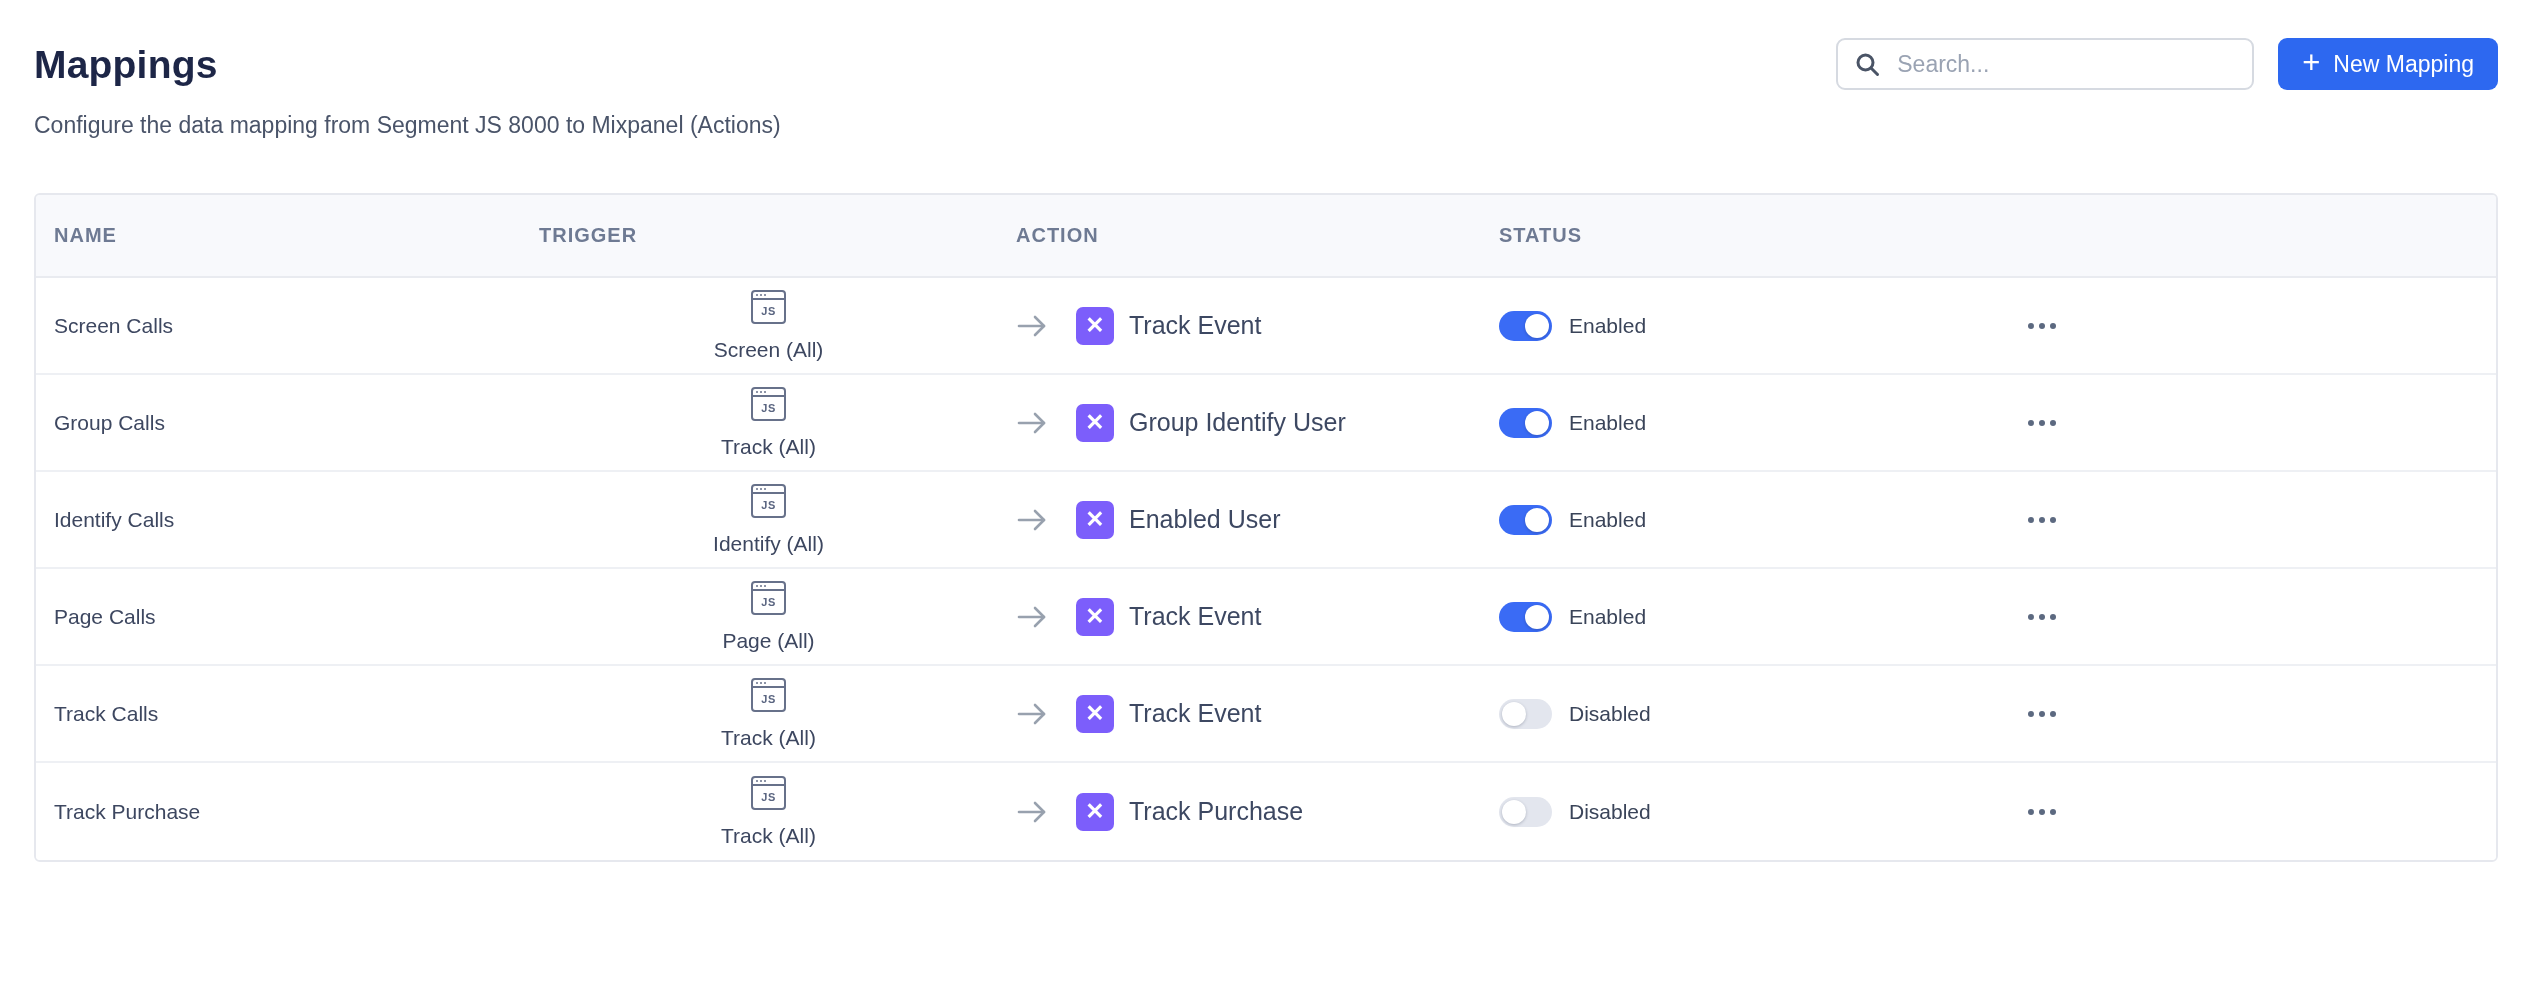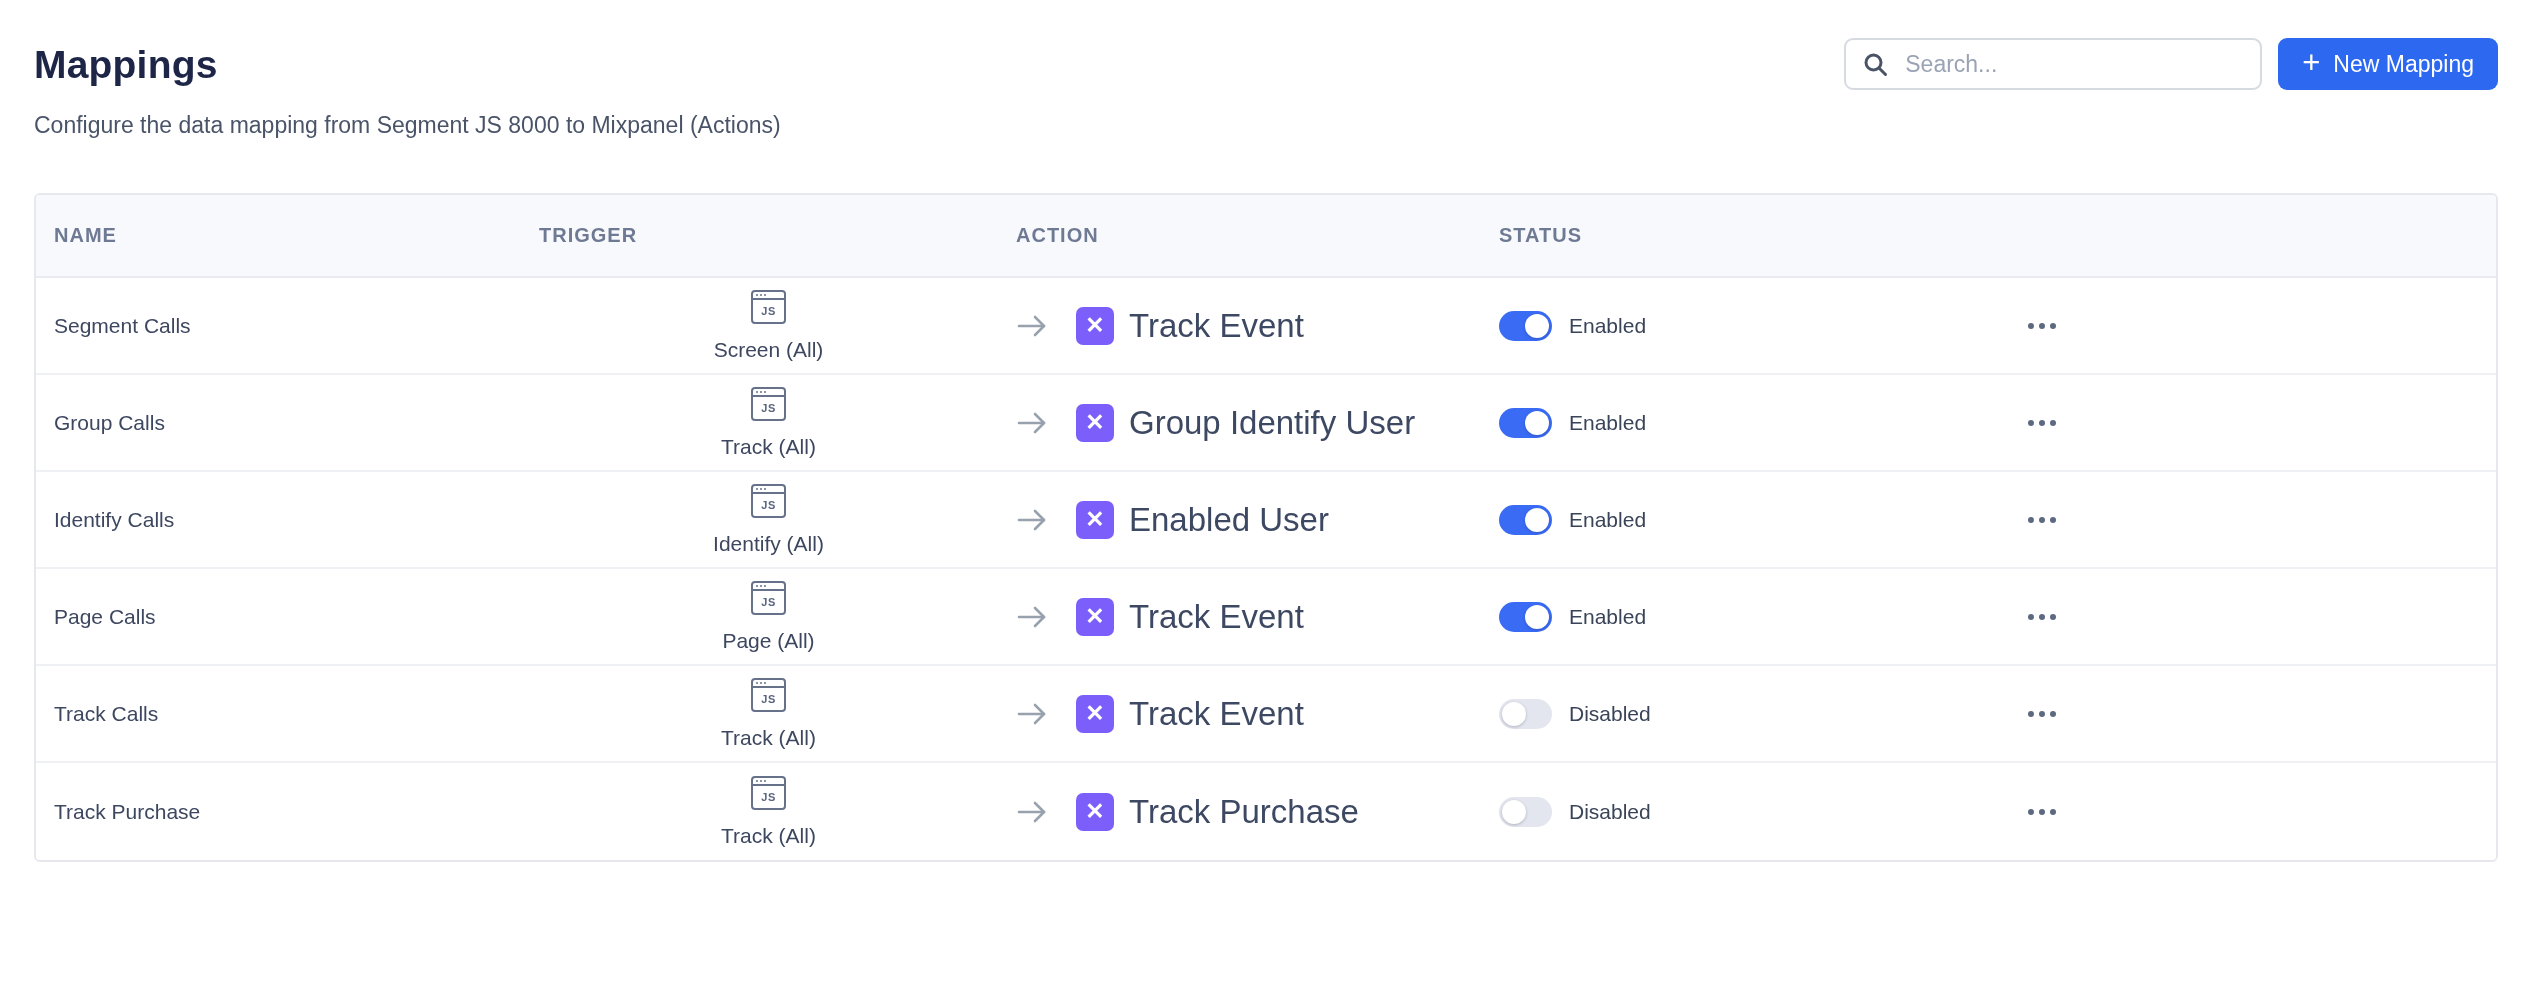--- a/index.html
+++ b/index.html
@@ -12,21 +12,21 @@
   html,body{margin:0;padding:0;}
   body{
     width:2532px;height:1004px;background:#ffffff;
     font-family:"Liberation Sans",sans-serif;
     -webkit-font-smoothing:antialiased;overflow:hidden;
   }
   .page{padding:38px 34px 0;}
   .header{display:flex;justify-content:space-between;align-items:flex-start;}
   .page-title{margin:6px 0 0;font-size:39px;line-height:42px;font-weight:700;color:#1d2647;letter-spacing:.2px;}
   .subtitle{margin-top:26px;font-size:23px;color:#4a5469;}
-  .controls{display:flex;align-items:center;gap:16px;}
+  .controls{display:flex;align-items:center;gap:24px;}
   .search-box{
     width:418px;height:52px;border:2px solid #d6dae1;border-radius:9px;
     display:flex;align-items:center;gap:14px;padding:0 16px;background:#fff;
   }
   .search-box svg{flex:0 0 auto;display:block;}
   .search-box input{
     border:none;outline:none;background:transparent;width:100%;
     font-size:23px;color:#333b4d;font-family:"Liberation Sans",sans-serif;
   }
   .search-box input::placeholder{color:#9aa3b3;}
@@ -45,21 +45,21 @@
     align-items:center;
   }
   .thead{height:83px;background:#f8f9fc;border-bottom:2px solid #e9ebf0;}
   .th{padding-left:18px;font-size:20px;font-weight:600;color:#6e7a93;letter-spacing:1px;}
   .row{height:97px;background:#fff;border-bottom:2px solid #eef0f4;}
   .row:last-child{border-bottom:none;}
   .cell{padding-left:18px;display:flex;align-items:center;min-width:0;}
   .name-cell{font-size:21px;color:#3d4760;}
   .trigger-cell{gap:14px;font-size:21px;color:#3d4760;flex-direction:column;}
   .action-cell{gap:0;}
-  .action-text{font-size:33px;color:#3d4862;}
+  .action-text{font-size:25px;color:#3d4862;}
   .status-cell{gap:17px;font-size:21px;color:#3a4459;}
   
   .js-icon{
     width:35px;height:34px;border:2px solid #67718a;border-radius:4px;
     display:flex;flex-direction:column;background:#fff;flex:0 0 auto;
   }
   .js-top{height:8px;border-bottom:2px solid #67718a;display:flex;align-items:center;gap:2px;padding-left:3px;}
   .js-dot{width:2px;height:2px;border-radius:50%;background:#67718a;}
   .js-body{flex:1;display:flex;align-items:center;justify-content:center;
     font-size:11px;font-weight:700;color:#5a6580;letter-spacing:.5px;}
@@ -111,21 +111,21 @@
   <div class="table-card">
     <div class="grid-row thead">
       <div class="th">NAME</div>
       <div class="th">TRIGGER</div>
       <div class="th">ACTION</div>
       <div class="th">STATUS</div>
       <div class="th"></div>
     </div>
     <div id="table-body">
   <div class="grid-row row">
-    <div class="cell name-cell">Segment Calls</div>
+    <div class="cell name-cell">Screen Calls</div>
     <div class="cell trigger-cell">
       <span class="js-icon">
         <span class="js-top">
           <span class="js-dot"></span>
                 <span class="js-dot"></span>
                 <span class="js-dot"></span>
         </span>
         <span class="js-body">JS</span>
       </span>
       <span>Screen (All)</span>

